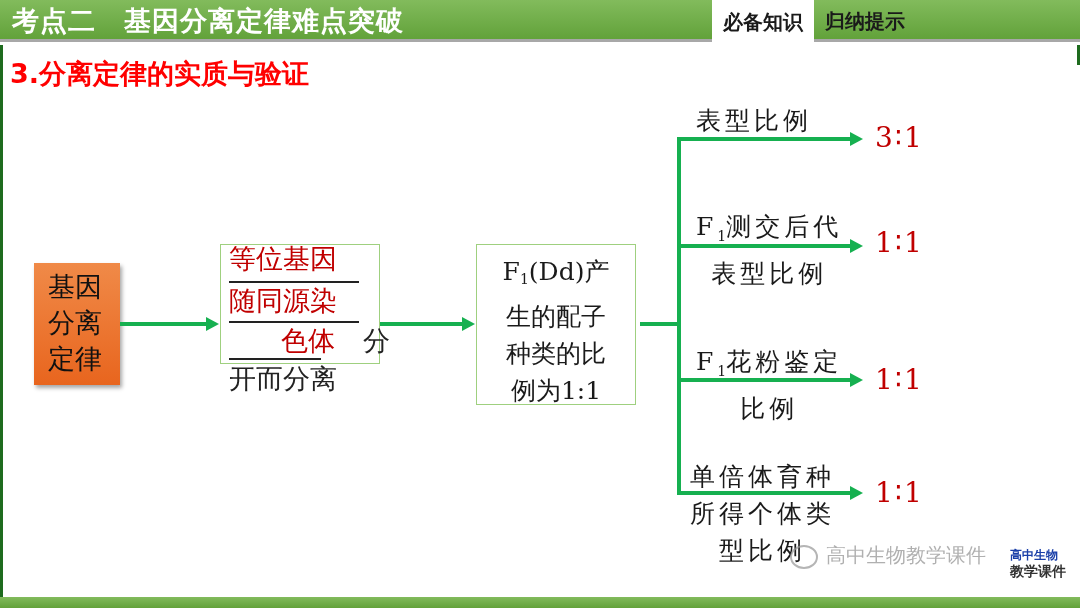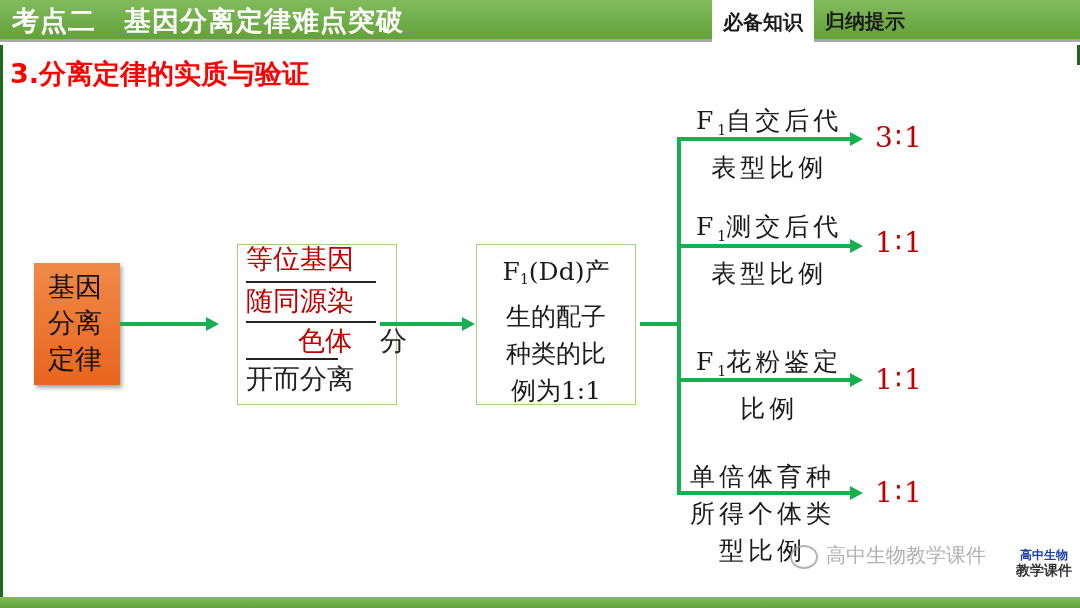--- a/index.html
+++ b/index.html
@@ -40,21 +40,21 @@
   .law-box {
     position:absolute; left:34px; top:263px; width:86px; height:122px;
     background:linear-gradient(#f08a48, #e8651e);
     box-shadow:2px 3px 4px rgba(0,0,0,0.35);
     font-size:27px; line-height:36px; color:#111; text-align:center;
     padding-top:6px; padding-right:4px;
   }
   .box {
     position:absolute; border:1.5px solid #9fd07f; background:#fff;
   }
-  .box1 { left:237px; top:244px; width:160px; height:161px; }
+  .box1 { left:220px; top:244px; width:160px; height:120px; }
   .box2 { left:476px; top:244px; width:160px; height:161px; }
 
   .b1-line { position:absolute; left:8px; font-size:27px; line-height:32px; white-space:nowrap; }
   .red { color:#c00000; }
   .ul { position:absolute; height:2px; background:#222; }
 
   .box2-text {
     position:absolute; left:0; top:8px; width:100%;
     font-size:25px; line-height:37px; color:#1a1a1a; text-align:center;
   }
@@ -79,21 +79,21 @@
   .watermark {
     position:absolute; left:790px; top:542px; font-family:Liberation Serif, serif;
     font-size:20px; color:rgba(150,150,150,0.75); white-space:nowrap;
   }
   .wm-icon {
     display:inline-block; width:28px; height:24px; border:2px solid rgba(150,150,150,0.7);
     border-radius:50%; vertical-align:middle; margin-right:8px;
   }
   .logo {
     position:absolute; left:1010px; top:548px; width:68px; height:48px;
-    font-family:Liberation Serif, serif; font-weight:bold; text-align:center;
+    font-family:Liberation Sans, sans-serif; font-weight:bold; text-align:left;
   }
   .logo-top { font-size:12px; color:#1a3fa8; line-height:14px; }
   .logo-main { font-size:14px; color:#333; line-height:18px; }
   .logo-bar { position:absolute; left:28px; top:0; width:16px; height:46px; background:rgba(232,120,60,0.55); border-radius:0 0 8px 8px; z-index:-1; }
 </style>
 </head>
 <body>
 
 <div class="topbar">
   <div class="topbar-title">考点二　基因分离定律难点突破</div>
@@ -139,21 +139,20 @@
     <div>例为1:1</div>
   </div>
 </div>
 
 <div class="hline" style="left:640px; top:322px; width:40px;"></div>
 <div class="vline" style="left:677px; top:137px; height:356px;"></div>
 
 <div class="hline" style="left:677px; top:137px; width:174px;"></div>
 <div class="arrowhead" style="left:850px; top:132px;"></div>
 <div class="branch-text" style="left:696px; top:102px;">
-  <div><span>F</span><sub>1</sub><span>自交后代</span></div>
   <div>表型比例</div>
 </div>
 <div class="ratio" style="left:875px; top:121px;">3∶1</div>
 
 <div class="hline" style="left:677px; top:244px; width:174px;"></div>
 <div class="arrowhead" style="left:850px; top:239px;"></div>
 <div class="branch-text" style="left:696px; top:208px;">
   <div><span>F</span><sub>1</sub><span>测交后代</span></div>
   <div>表型比例</div>
 </div>

